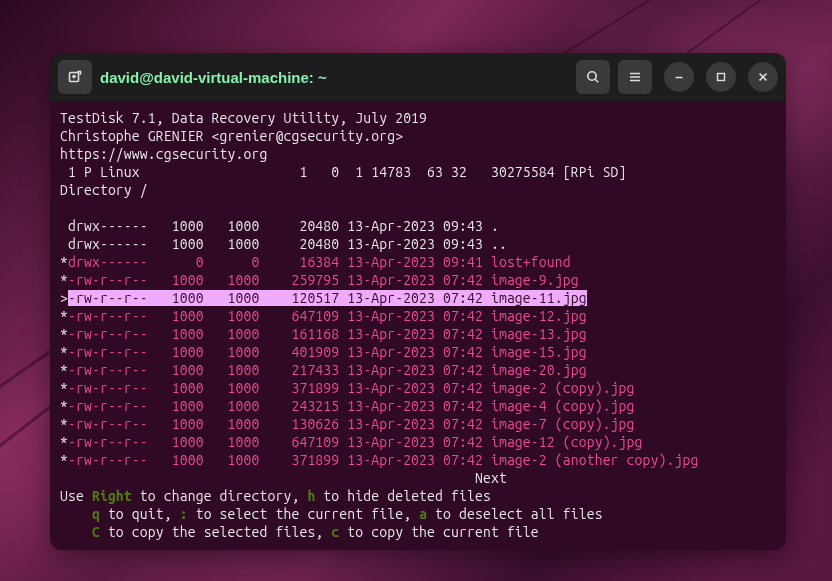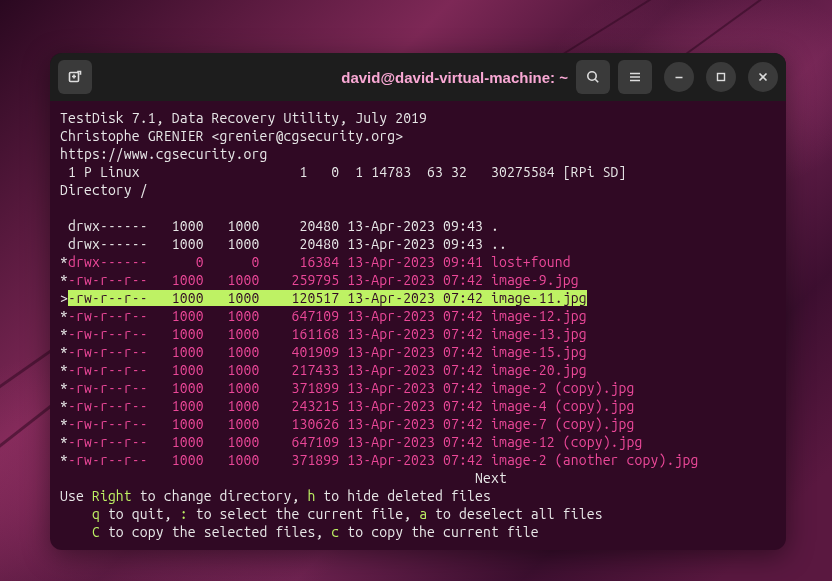--- a/index.html
+++ b/index.html
@@ -11,25 +11,25 @@
 .wp-line{position:absolute;background:rgba(50,10,35,.55);height:3px;transform-origin:left}
 .l1{width:400px;top:420px;left:-50px;transform:rotate(-35deg)}
 .l2{width:350px;top:460px;left:-20px;transform:rotate(-38deg)}
 .l3{width:380px;top:80px;left:520px;transform:rotate(-32deg);height:2px}
 .l4{width:280px;top:130px;left:580px;transform:rotate(-36deg);height:2px}
 .window{position:absolute;left:50px;top:53px;width:736px;height:497px;border-radius:12px;overflow:hidden;background:#300924;box-shadow:0 6px 28px rgba(0,0,0,.45)}
 .titlebar{height:48px;background:#1d1d1d;display:flex;align-items:center;padding:0 8px;gap:8px}
 .tbtn{width:34px;height:34px;border-radius:6px;display:flex;align-items:center;justify-content:center;color:#ddd}
 .tbtn.sq{background:#3a3a3a}
 .tbtn.ci{width:30px;height:30px;border-radius:50%;background:#3a3a3a;margin-left:4px}
-.title{flex:1;text-align:right;color:#f9a8d4;font-weight:600;font-size:15px}
+.title{flex:1;text-align:left;color:#86efac;font-weight:600;font-size:15px}
 .term{font-family:"Ubuntu Mono","DejaVu Sans Mono",Menlo,Consolas,monospace;font-size:14px;line-height:18px;color:#e8e8e8;padding:8px 2px 8px 8px;white-space:pre;letter-spacing:.01em}
 .green{color:#ec4899}
-.sel{background:#bef264;color:#300924}
-.bold{font-weight:400;color:#bef264}
+.sel{background:#f0abfc;color:#300924}
+.bold{font-weight:700;color:#4d7c0f}
 .row{padding-left:2px}
 svg{display:block}
 </style>
 </head>
 <body>
 
 <div class="wallpaper">
   <div class="wp-line l1"></div>
     <div class="wp-line l2"></div>
   <div class="wp-line l3"></div>

